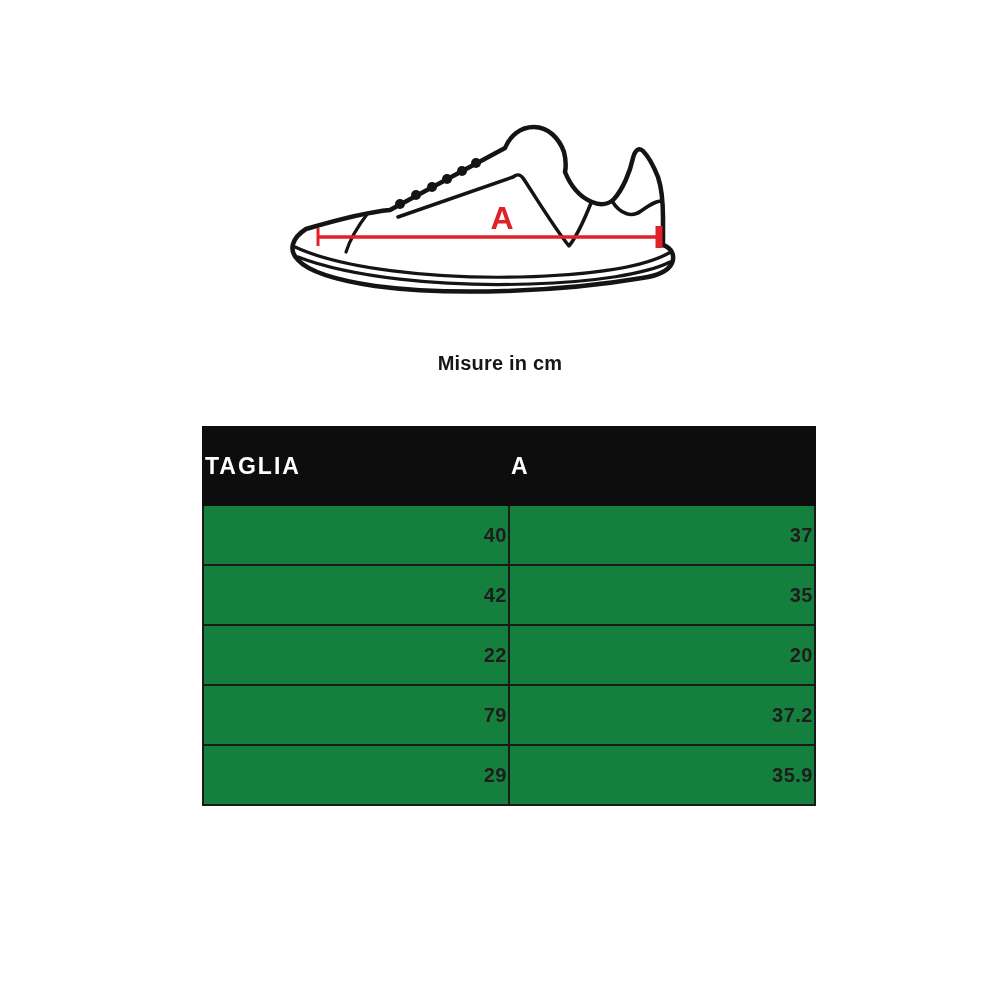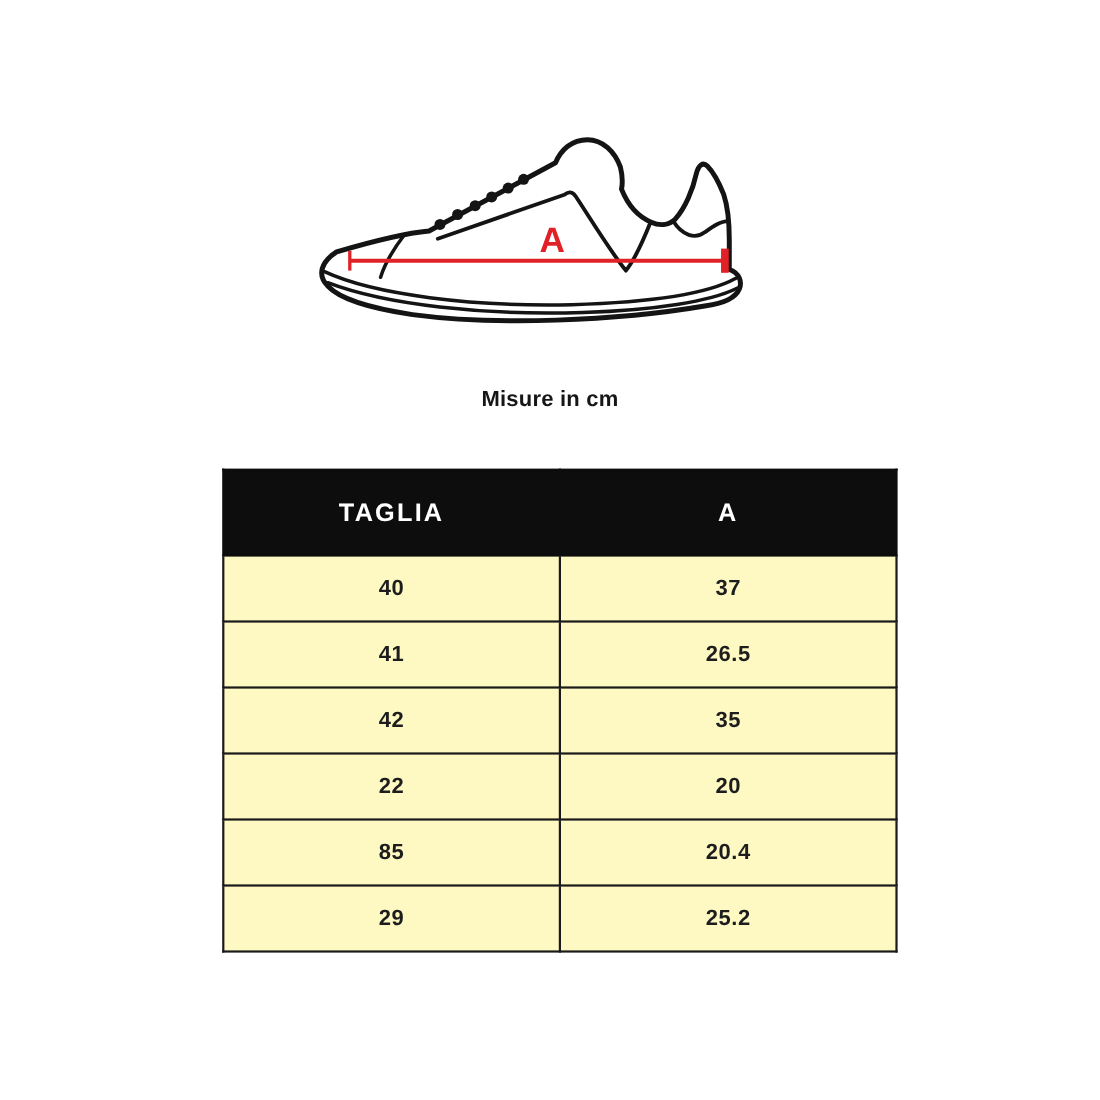--- a/index.html
+++ b/index.html
@@ -41,28 +41,28 @@
     border-collapse: collapse;
     table-layout: fixed;
   }
   .size-table th {
     background: #0d0d0d;
     color: #ffffff;
     height: 74px;
     font-size: 23px;
     font-weight: 700;
     letter-spacing: 2px;
-    text-align: center;
+    text-align: left;
     border: 2px solid #0d0d0d;
   }
   .size-table td {
     height: 56px;
     border: 2px solid #1a1a1a;
-    background: #fef9c3;
-    text-align: center;
+    background: #15803d;
+    text-align: right;
     vertical-align: middle;
     font-size: 20px;
     font-weight: 700;
     color: #1d1d1d;
     letter-spacing: 0.5px;
   }
 </style>
 </head>
 <body>
 
@@ -127,35 +127,31 @@
         <th>TAGLIA</th>
         <th>A</th>
       </tr>
     </thead>
     <tbody>
       <tr>
         <td>40</td>
         <td>37</td>
       </tr>
       <tr>
-        <td>41</td>
-        <td>26.5</td>
-      </tr>
-      <tr>
         <td>42</td>
         <td>35</td>
       </tr>
       <tr>
         <td>22</td>
         <td>20</td>
       </tr>
       <tr>
-        <td>85</td>
-        <td>20.4</td>
+        <td>79</td>
+        <td>37.2</td>
       </tr>
       <tr>
         <td>29</td>
-        <td>25.2</td>
+        <td>35.9</td>
       </tr>
     </tbody>
   </table>
 
 </div>
 
 </body></html>

